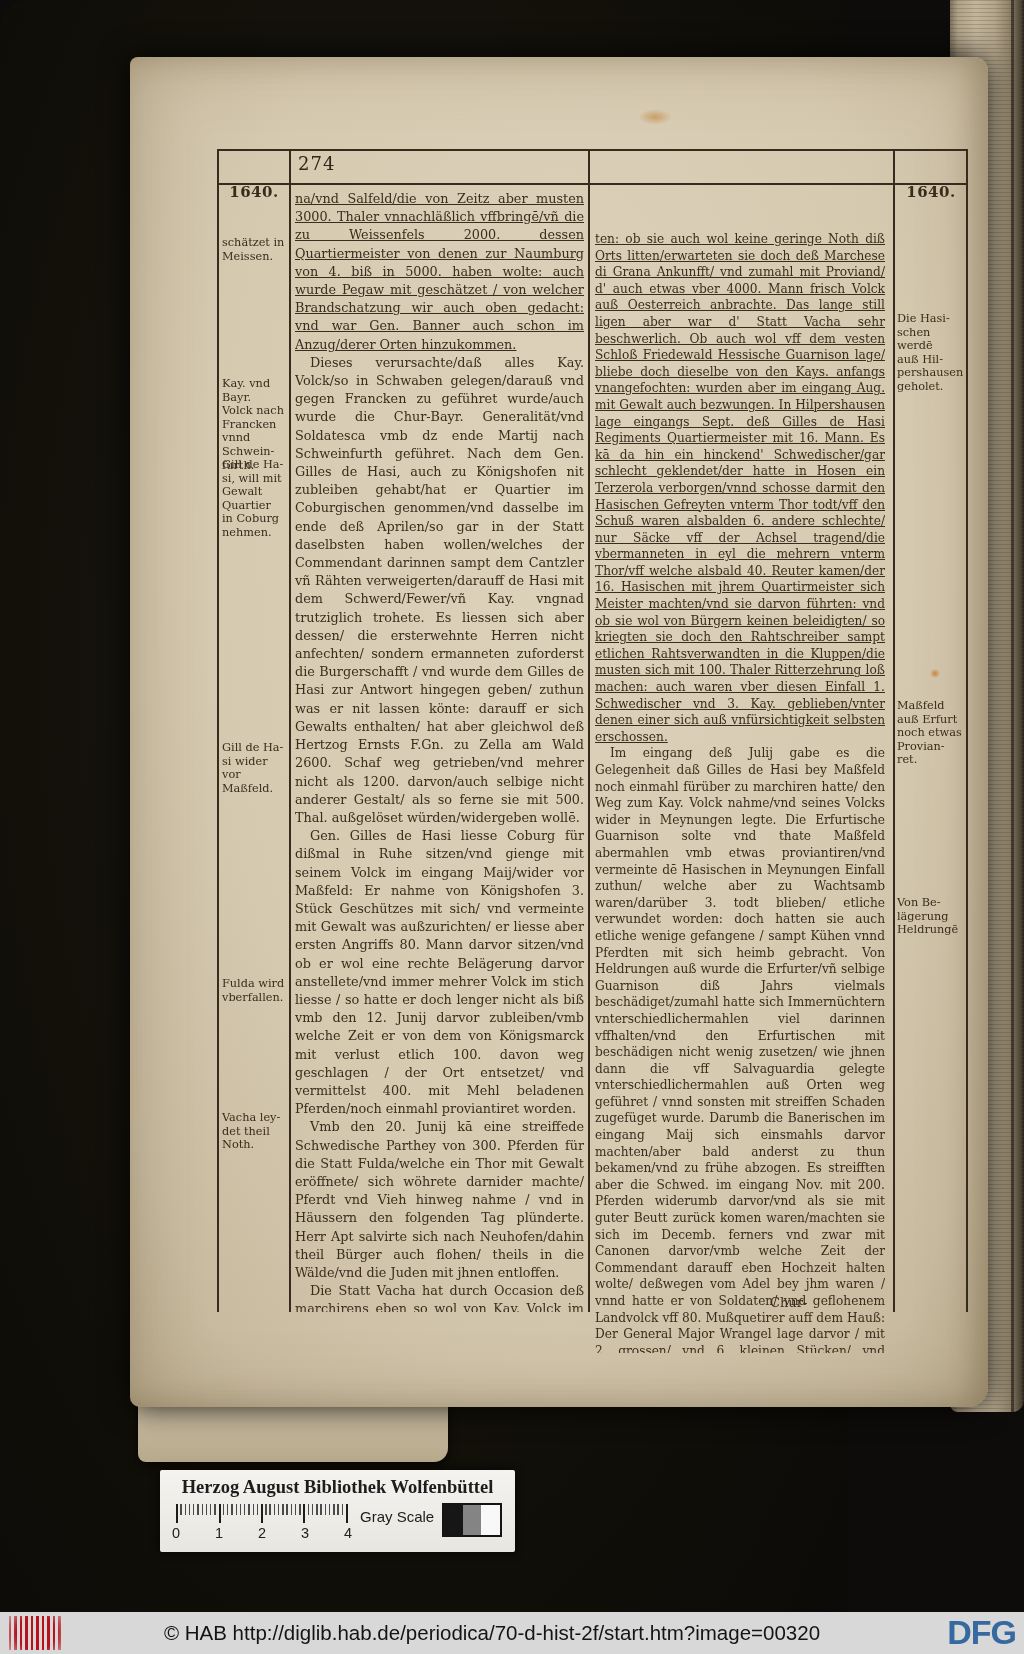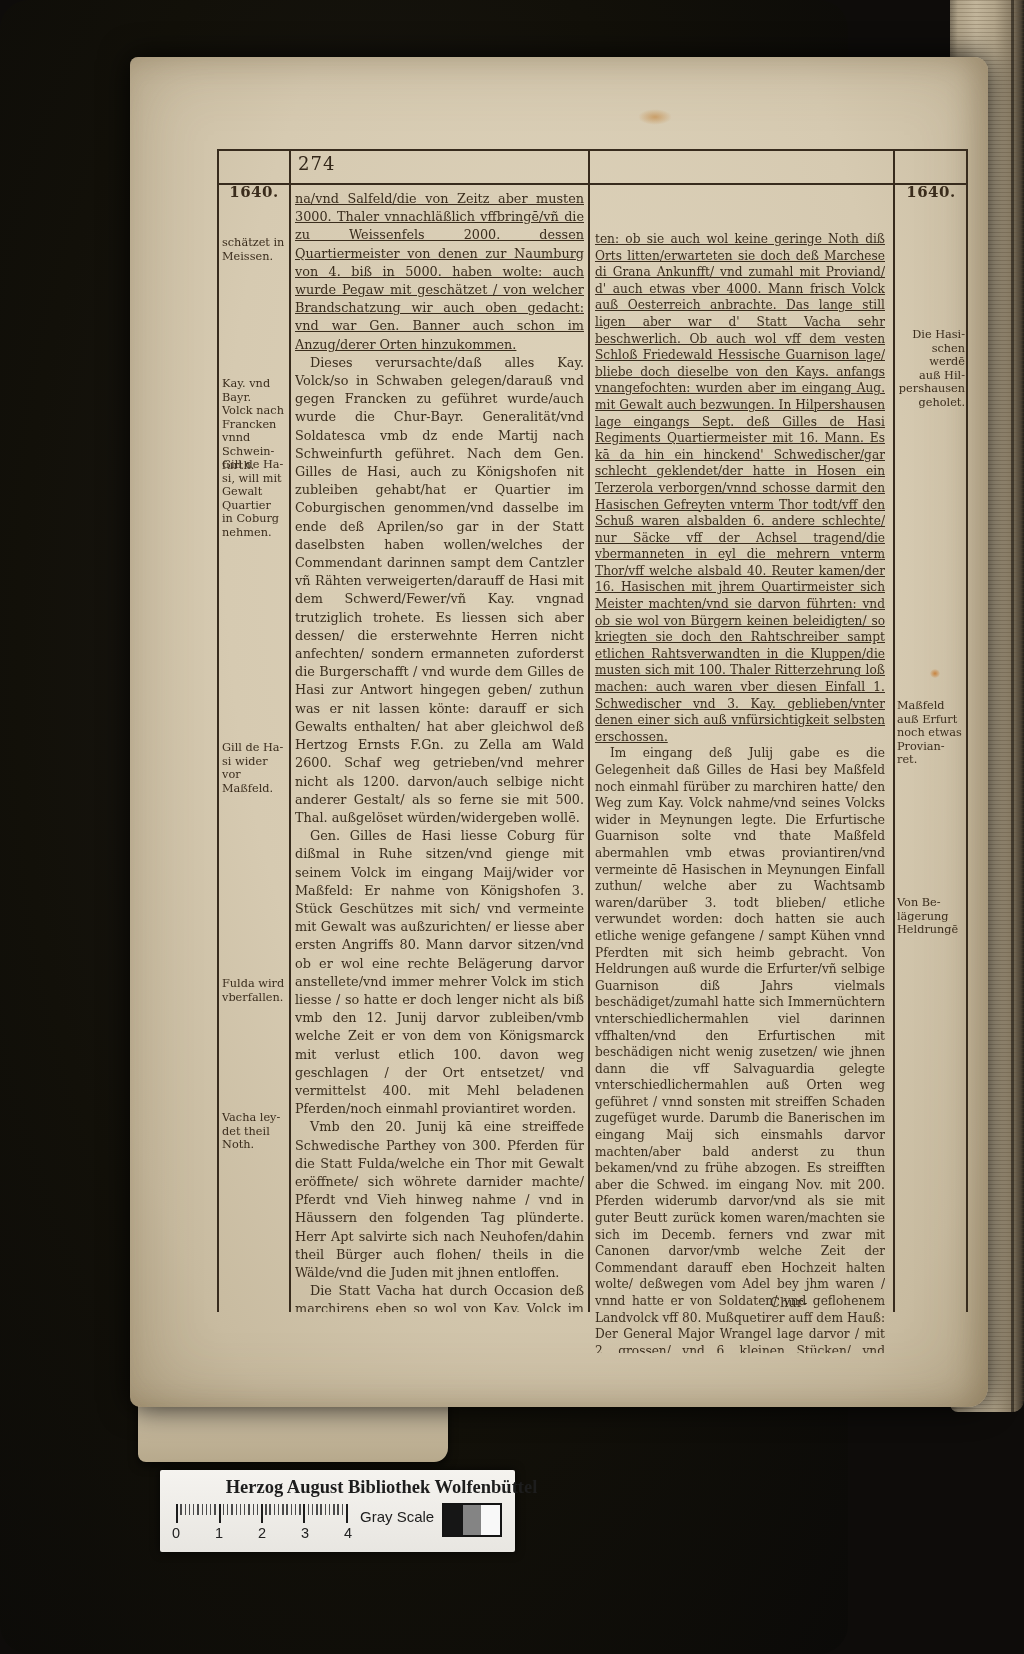--- a/index.html
+++ b/index.html
@@ -62,21 +62,21 @@
   .mnotes-right{left:767px;width:68px;}
   .mnote{position:absolute;left:0;width:100%;font-size:11.3px;line-height:13.6px;
       color:#3a2c1c;white-space:pre-line;}
   .mnote.year{font-size:15px;font-weight:bold;letter-spacing:.5px;text-align:center;}
 
   
   .card{position:absolute;left:160px;top:1470px;width:355px;height:82px;z-index:3;
       background:linear-gradient(180deg,#f5f3ef,#e8e6e1);border-radius:2px;
       box-shadow:0 0 10px rgba(0,0,0,.7);}
   .card-title{position:absolute;left:0;top:7px;width:100%;text-align:center;
-      font-family:"Liberation Serif", serif;font-weight:bold;font-size:18.5px;color:#1d1d1d;padding-left:44px;}
+      font-family:"Liberation Serif", serif;font-weight:bold;font-size:18.5px;color:#1d1d1d;}
   .ticks-minor{position:absolute;left:16px;top:34px;width:172px;height:11px;
       background:repeating-linear-gradient(90deg,#4a4a4a 0 1.3px, rgba(0,0,0,0) 1.3px 4.25px);}
   .ticks-major{position:absolute;left:16px;top:34px;width:173px;height:19px;
       background:repeating-linear-gradient(90deg,#1c1c1c 0 2px, rgba(0,0,0,0) 2px 42.5px);}
   .ruler-numbers{position:absolute;left:10px;top:55px;width:184px;display:flex;
       justify-content:space-between;font-family:"Liberation Sans", sans-serif;
       font-size:14.5px;color:#222;}
   .ruler-numbers span{width:12px;text-align:center;}
   .grayscale-label{position:absolute;left:200px;top:38px;font-family:"Liberation Sans", sans-serif;
       font-size:15px;color:#1d1d1d;text-align:center;}
@@ -146,21 +146,21 @@
         <div class="mnote" style="top: 920px;">Fulda wird
 vberfallen.</div>
         <div class="mnote" style="top: 1054px;">Vacha ley-
 det theil
 Noth.</div>
       </div>
 
     <div class="mnotes mnotes-right">
 
     <div class="mnote year" style="top: 129px;">1640.</div>
-        <div class="mnote" style="top: 271px; text-align: right;">Die Hasi-
+        <div class="mnote" style="top: 255px;">Die Hasi-
 schen werdē
 auß Hil-
 pershausen
 geholet.</div>
         <div class="mnote" style="top: 642px;">Maßfeld
 auß Erfurt
 noch etwas
 Provian-
 ret.</div>
         <div class="mnote" style="top: 839px;">Von Be-
@@ -199,14 +199,19 @@
         <span>4</span>
       </div>
     <div class="grayscale-label">Gray Scale</div>
     <div class="gray-patch">
       <div class="gp-black"></div>
       <div class="gp-gray"></div>
       <div class="gp-white"></div>
     </div>
   </div>
 
+  <div class="footer-bar">
+    <div class="hab-logo"></div>
+    <div class="footer-text">© HAB http://diglib.hab.de/periodica/70-d-hist-2f/start.htm?image=00320</div>
+    <div class="dfg-logo">DFG</div>
+  </div>
 
 </div>
 
 </body></html>

